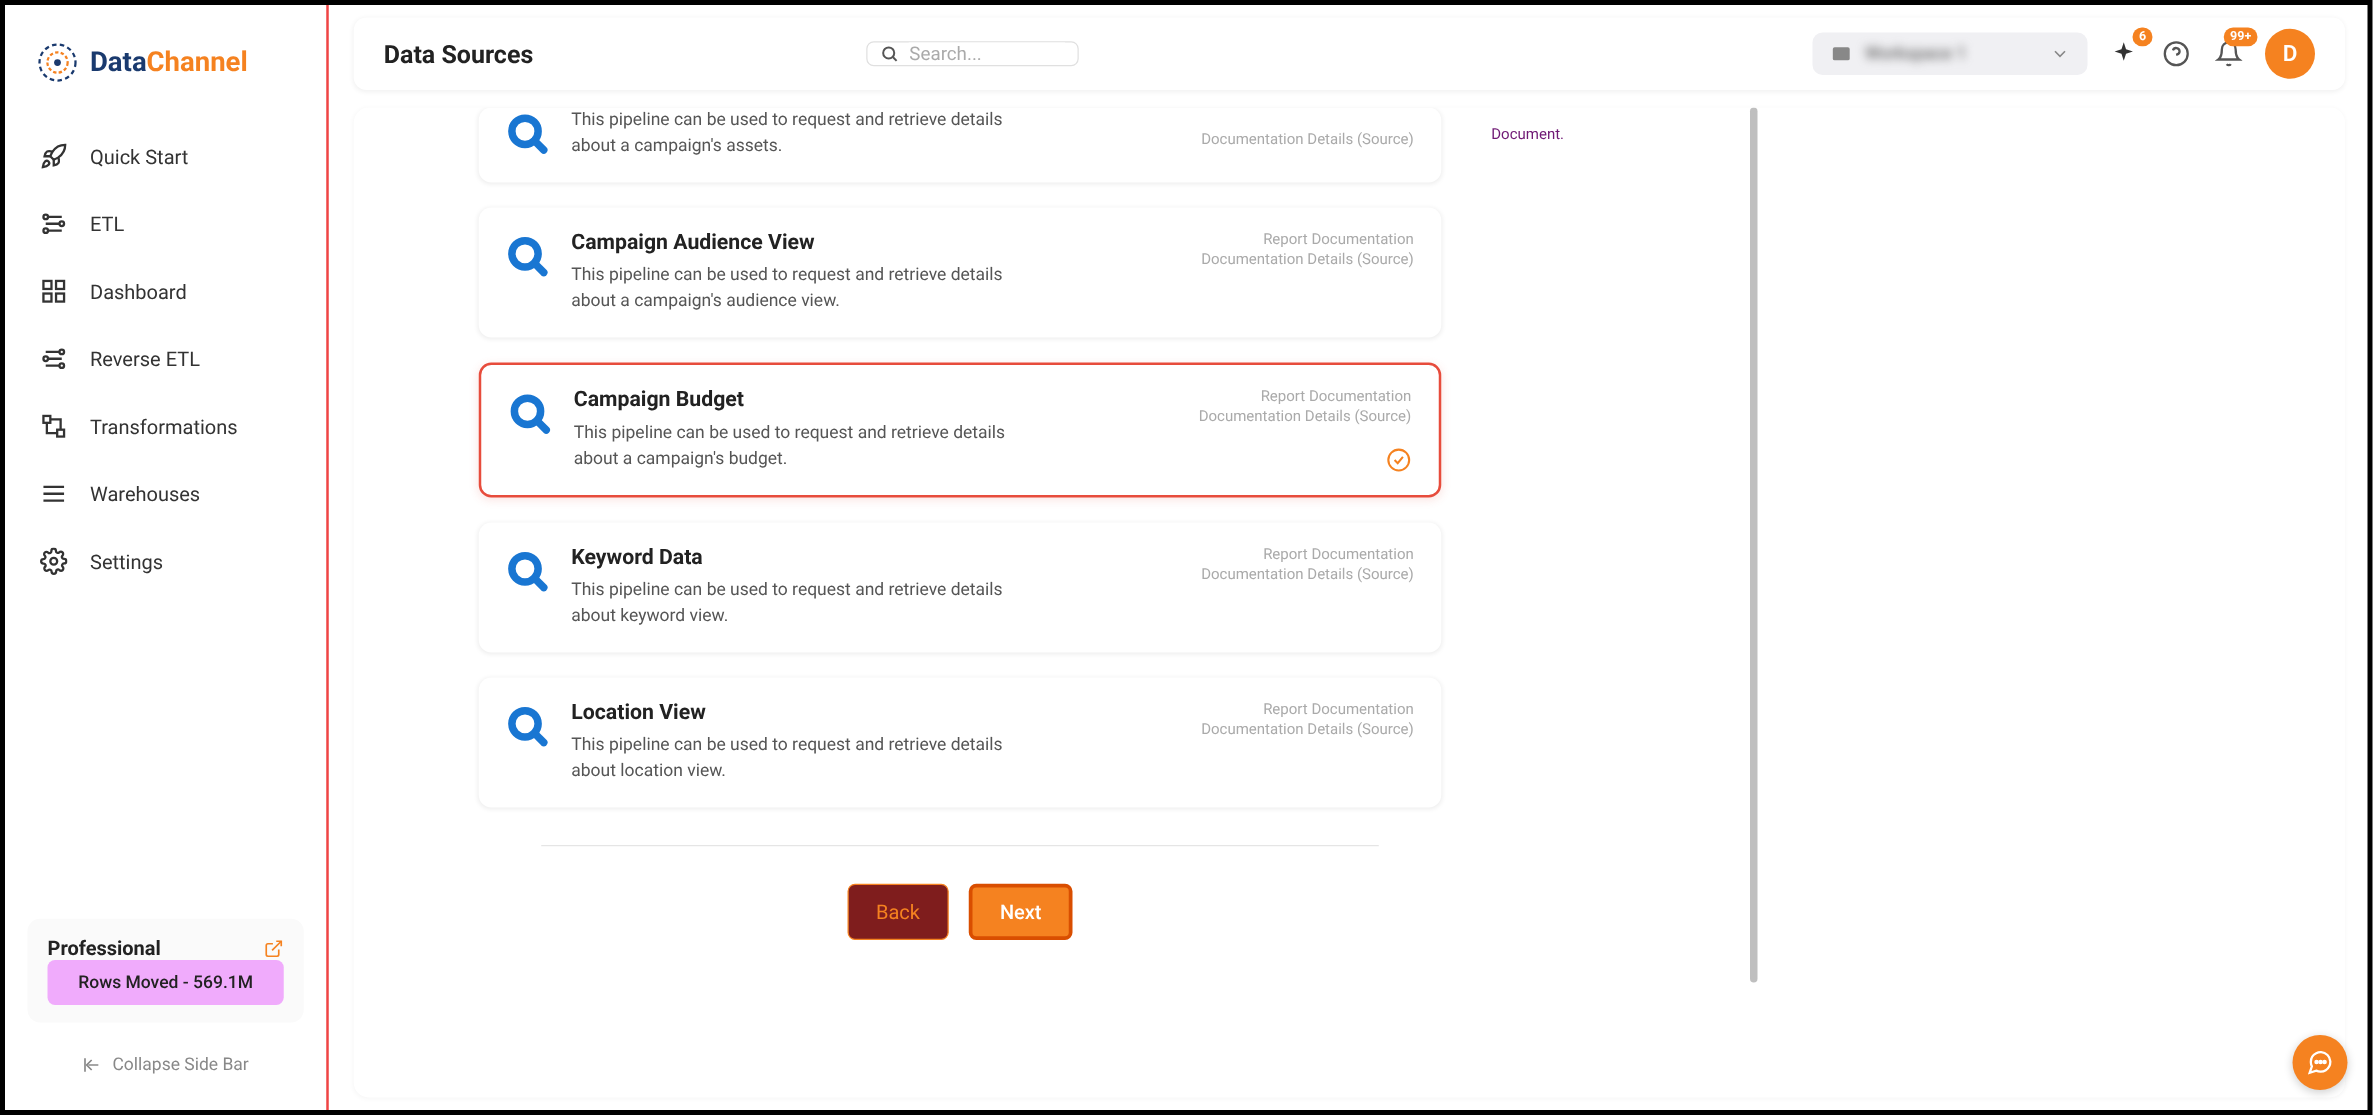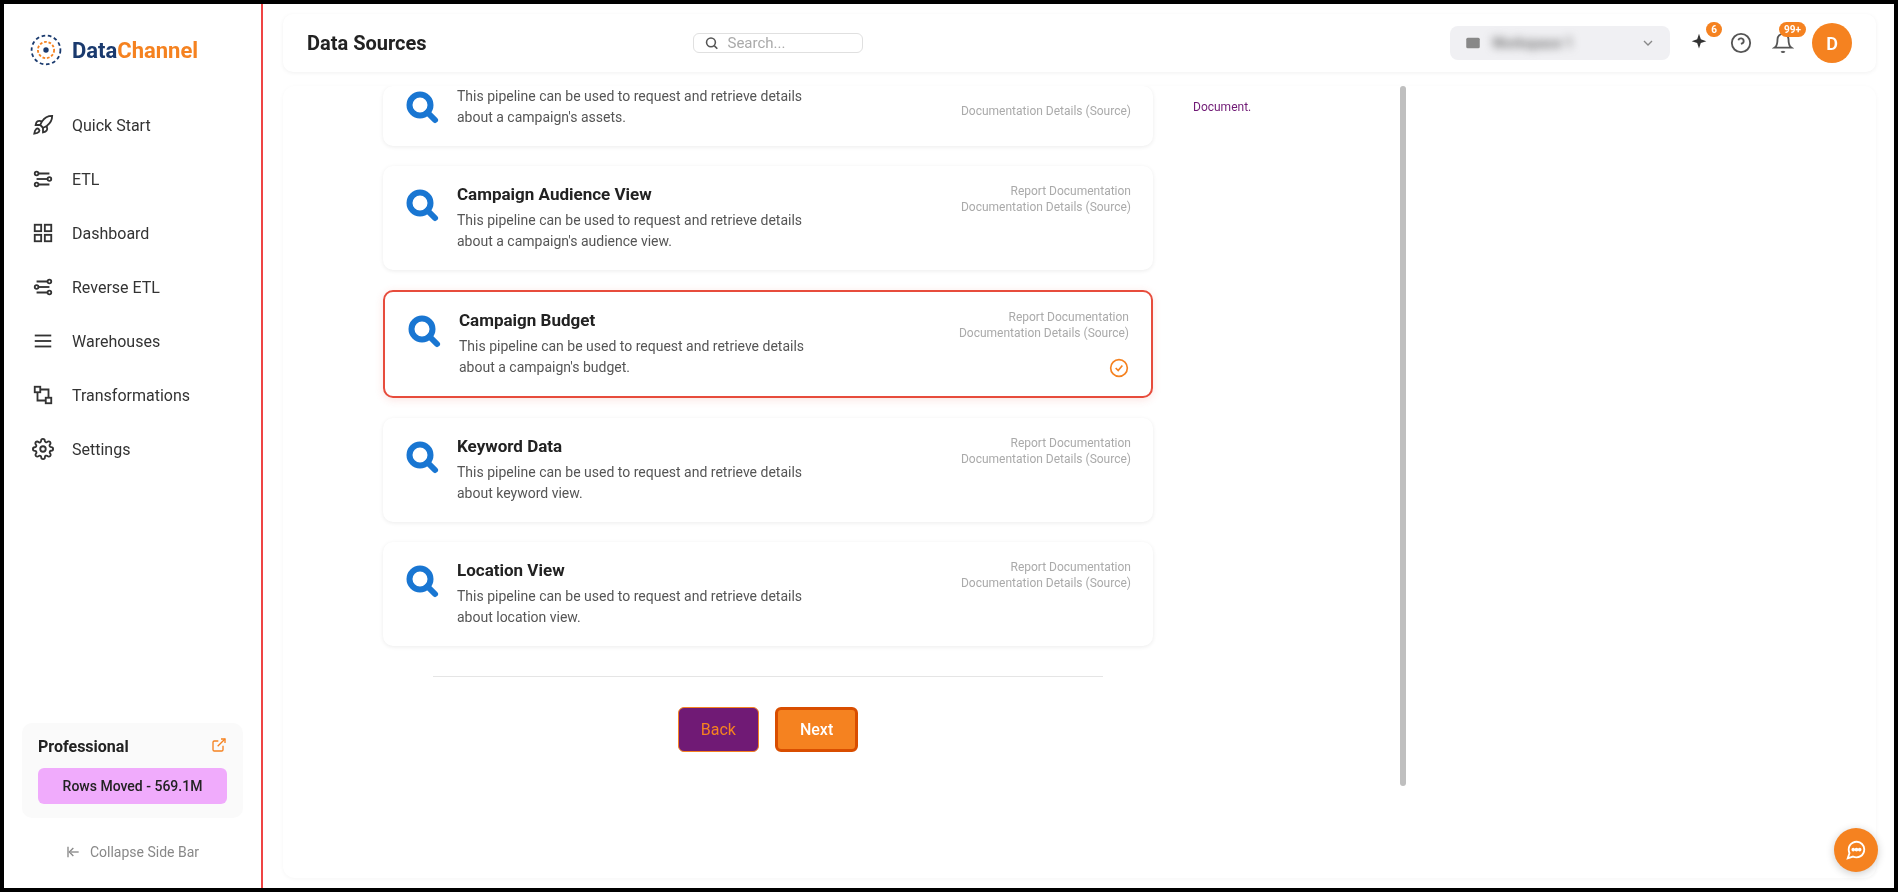--- a/index.html
+++ b/index.html
@@ -10,21 +10,21 @@
 .logo { display: flex; align-items: center; padding: 10px 24px 30px; gap: 8px; }
 .logo-icon { width: 36px; height: 36px; }
 .logo-text { font-size: 22px; font-weight: 700; }
 .logo-text .data { color: #1a3a6e; }
 .logo-text .channel { color: #f58220; }
 .nav { flex: 1; }
 .nav-item { display: flex; align-items: center; gap: 18px; padding: 16px 28px; color: #333; cursor: pointer; font-size: 16px; }
 .nav-icon { width: 22px; height: 22px; color: #333; flex-shrink: 0; }
 
 .plan-box { margin: 0 18px 16px; padding: 14px 16px; background: #fafafa; border-radius: 10px; }
-.plan-title-row { display: flex; justify-content: space-between; align-items: flex-start; margin-bottom: 12px; }
+.plan-title-row { display: flex; justify-content: space-between; align-items: center; }
 .plan-title { font-weight: 700; font-size: 16px; color: #222; }
 .plan-edit { color: #f58220; width: 16px; height: 16px; }
 .rows-moved { background: #f0abfc; border-radius: 6px; padding: 10px; text-align: center; font-size: 14px; color: #222; font-weight: 500; }
 
 .collapse-bar { display: flex; align-items: center; justify-content: center; gap: 8px; padding: 10px; color: #888; font-size: 14px; cursor: pointer; }
 
 
 .topbar { position: absolute; left: 279px; right: 18px; top: 10px; height: 58px; background: #fff; border-radius: 10px; box-shadow: 0 1px 4px rgba(0,0,0,0.06); display: flex; align-items: center; padding: 0 24px; gap: 16px; }
 .page-title { font-size: 20px; font-weight: 700; color: #222; }
 .search-box { margin-left: auto; margin-right: auto; width: 170px; height: 20px; border: 1px solid #e0e0e0; border-radius: 6px; display: flex; align-items: center; padding: 0 10px; gap: 8px; color: #888; position: relative; left: -160px; }
@@ -55,21 +55,21 @@
 .card-desc { font-size: 14px; color: #555; line-height: 1.5; max-width: 380px; }
 .card-links { position: absolute; right: 22px; top: 18px; text-align: right; }
 .card-link { display: block; font-size: 12px; color: #aaa; margin-bottom: 2px; }
 .card-check { position: absolute; right: 22px; bottom: 18px; width: 20px; height: 20px; color: #f58220; }
 
 .scrolltrack { position: absolute; right: 390px; top: 0; width: 6px; height: 700px; background: #bfbfbf; border-radius: 3px; }
 
 .divider { height: 1px; background: #e5e5e5; margin: 30px 50px 30px; }
 .btn-row { display: flex; justify-content: center; gap: 16px; margin-top: 30px; }
 .btn { padding: 10px 22px; border-radius: 6px; font-size: 16px; cursor: pointer; border: 1px solid transparent; }
-.btn-back { background: #701a75; border: 1px solid #f58220; color: #f58220; }
+.btn-back { background: #7f1d1d; border: 1px solid #f58220; color: #f58220; }
 .btn-next { background: #f58220; color: #fff; border: 3px solid #d94e00; font-weight: 500; }
 
 .chat-fab { position: absolute; right: 16px; bottom: 16px; width: 44px; height: 44px; border-radius: 50%; background: #f58220; color: #fff; display: flex; align-items: center; justify-content: center; box-shadow: 0 2px 8px rgba(0,0,0,0.2); }
 </style>
 </head>
 <body>
 
 <div class="sidebar">
   <div class="logo">
     <svg class="logo-icon" viewBox="0 0 40 40">
@@ -113,33 +113,33 @@
           <circle cx="19" cy="6" r="2"></circle>
           <circle cx="19" cy="18" r="2"></circle>
           <path d="M17 6H5M17 18H5"></path>
           <circle cx="5" cy="12" r="2"></circle>
           <path d="M7 12h12"></path>
         </svg>
       <span>Reverse ETL</span>
     </div>
     <div class="nav-item">
       <svg class="nav-icon" viewBox="0 0 24 24" fill="none" stroke="currentColor" stroke-width="2">
+          <rect x="3" y="3" width="6" height="6"></rect>
+          <rect x="15" y="15" width="6" height="6"></rect>
+          <path d="M9 6h9v9M15 18H6V9"></path>
+        </svg>
+      <span>Transformations</span>
+    </div>
+    <div class="nav-item">
+      <svg class="nav-icon" viewBox="0 0 24 24" fill="none" stroke="currentColor" stroke-width="2">
           <line x1="3" y1="6" x2="21" y2="6"></line>
           <line x1="3" y1="12" x2="21" y2="12"></line>
           <line x1="3" y1="18" x2="21" y2="18"></line>
         </svg>
       <span>Warehouses</span>
-    </div>
-    <div class="nav-item">
-      <svg class="nav-icon" viewBox="0 0 24 24" fill="none" stroke="currentColor" stroke-width="2">
-          <rect x="3" y="3" width="6" height="6"></rect>
-          <rect x="15" y="15" width="6" height="6"></rect>
-          <path d="M9 6h9v9M15 18H6V9"></path>
-        </svg>
-      <span>Transformations</span>
     </div>
     <div class="nav-item">
       <svg class="nav-icon" viewBox="0 0 24 24" fill="none" stroke="currentColor" stroke-width="2">
           <circle cx="12" cy="12" r="3"></circle>
           <path d="M19.4 15a1.65 1.65 0 0 0 .33 1.82l.06.06a2 2 0 1 1-2.83 2.83l-.06-.06a1.65 1.65 0 0 0-1.82-.33 1.65 1.65 0 0 0-1 1.51V21a2 2 0 0 1-4 0v-.09a1.65 1.65 0 0 0-1-1.51 1.65 1.65 0 0 0-1.82.33l-.06.06a2 2 0 1 1-2.83-2.83l.06-.06a1.65 1.65 0 0 0 .33-1.82 1.65 1.65 0 0 0-1.51-1H3a2 2 0 0 1 0-4h.09a1.65 1.65 0 0 0 1.51-1 1.65 1.65 0 0 0-.33-1.82l-.06-.06a2 2 0 1 1 2.83-2.83l.06.06a1.65 1.65 0 0 0 1.82.33h0a1.65 1.65 0 0 0 1-1.51V3a2 2 0 0 1 4 0v.09a1.65 1.65 0 0 0 1 1.51h0a1.65 1.65 0 0 0 1.82-.33l.06-.06a2 2 0 1 1 2.83 2.83l-.06.06a1.65 1.65 0 0 0-.33 1.82v0a1.65 1.65 0 0 0 1.51 1H21a2 2 0 0 1 0 4h-.09a1.65 1.65 0 0 0-1.51 1z"></path>
         </svg>
       <span>Settings</span>
     </div>
   </div>
   <div class="plan-box">

